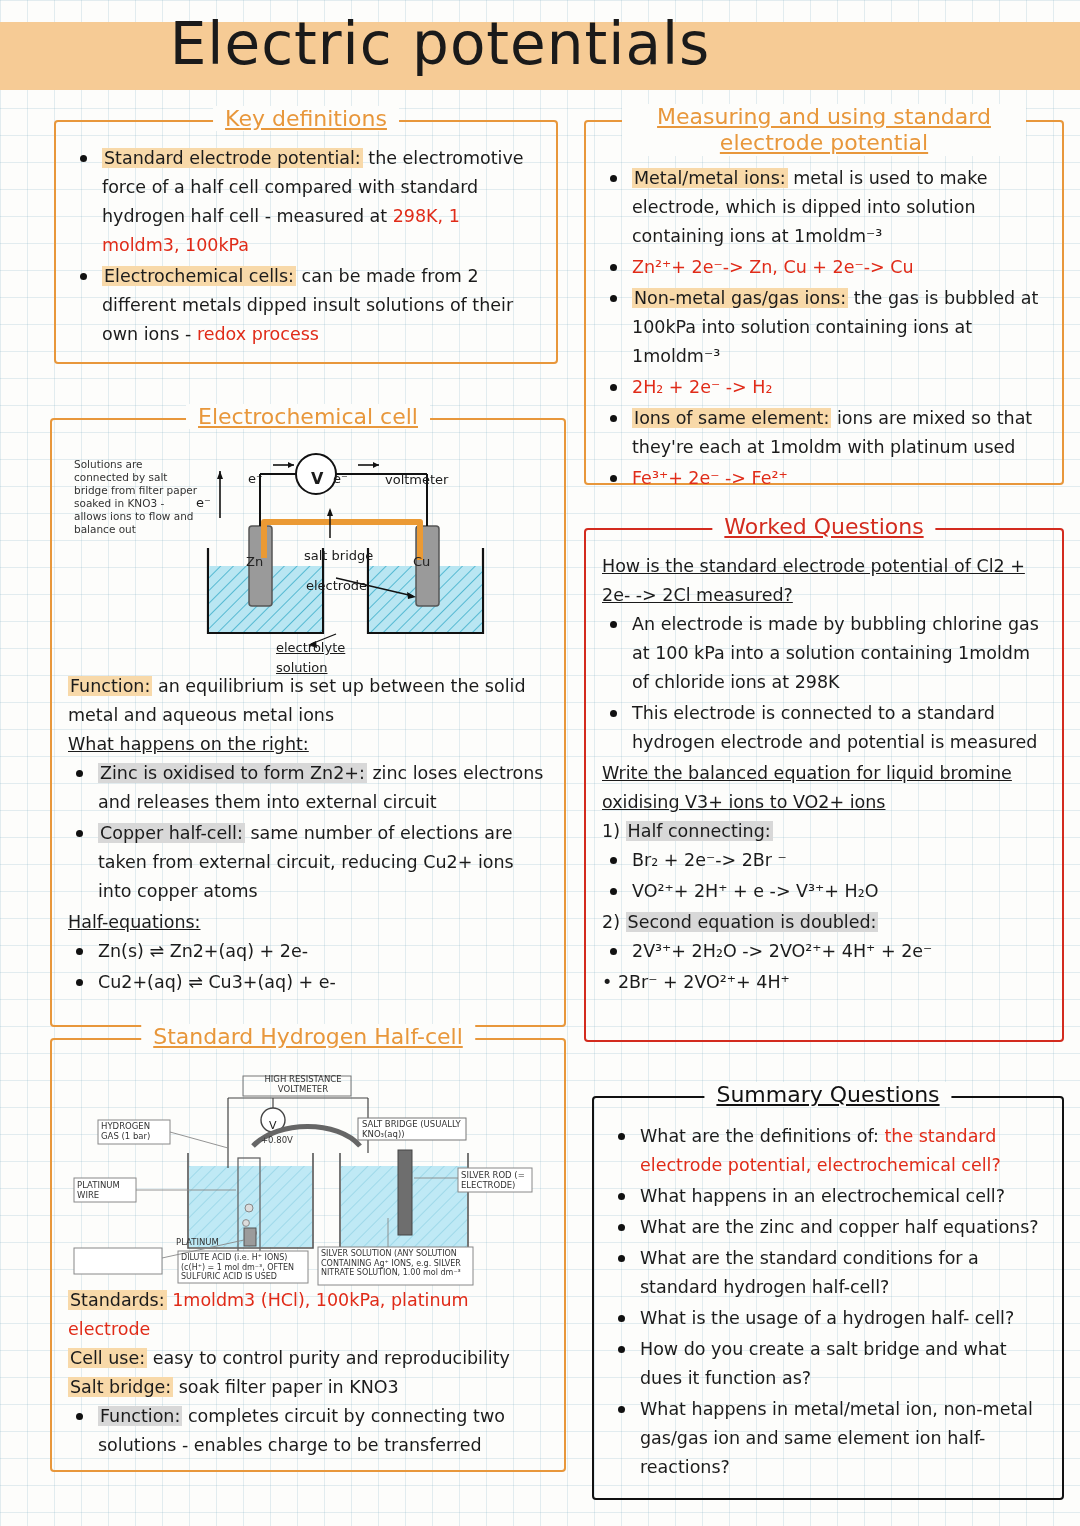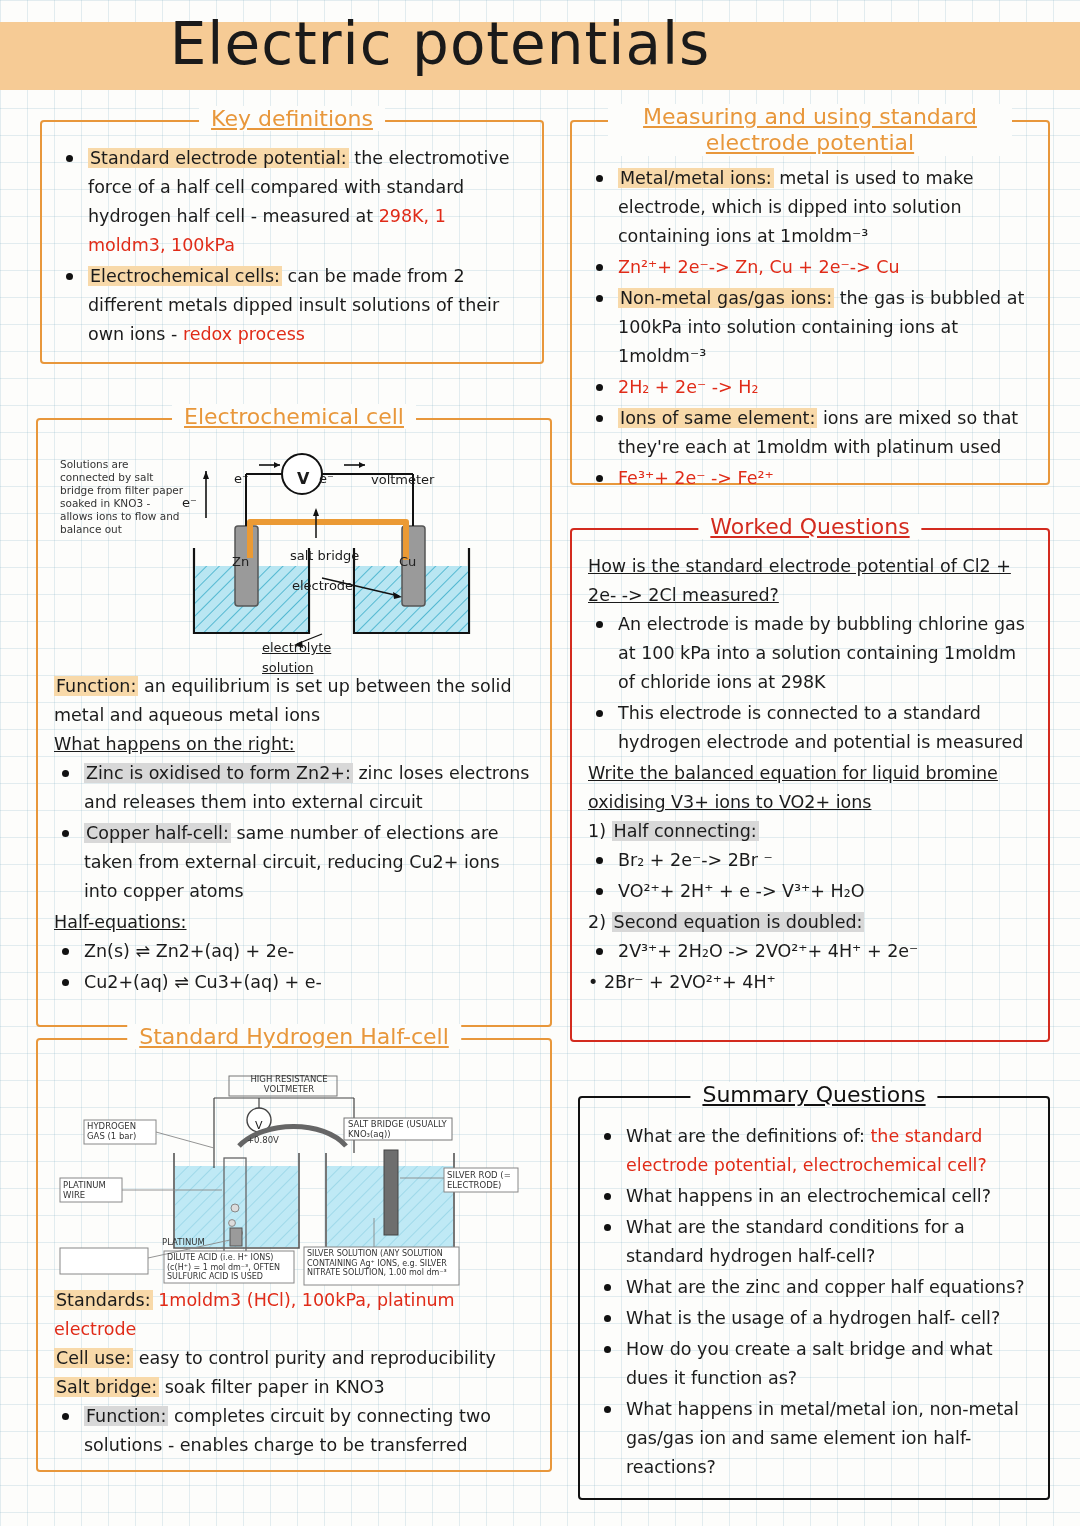--- a/index.html
+++ b/index.html
@@ -30,21 +30,21 @@
     position:absolute;left:0;top:12px;width:880px;
     text-align:center;
     font-size:58px;line-height:64px;
     color:#1a1a1a;
     font-family:"DejaVu Sans", sans-serif;
     font-weight:400;
     letter-spacing:1px;
   }
 
   
-  .box{position:absolute;border:2px solid #e8973b;border-radius:4px;background:transparent;}
+  .box{position:absolute;border:2px solid #e8973b;border-radius:4px;background:transparent;margin-left:14px;}
   .box.red{border-color:#d32b1e;}
   .box.black{border-color:#111;}
   .box-title{
     position:absolute;top:-16px;left:50%;transform:translateX(-50%);
     background:#fdfdfb;padding:0 12px;white-space:nowrap;
     font-size:22px;color:#e8973b;text-decoration:underline;
   }
   .box-title.red{color:#d32b1e;}
   .box-title.black{color:#111;}
   .box-title.two-line{top:-18px;text-align:center;line-height:26px;}
@@ -300,22 +300,22 @@
       <div class="plain">• 2Br⁻ + 2VO²⁺+ 4H⁺</div>
     </div>
   </div>
 
   <div class="box black" id="summary">
     <div class="box-title black">Summary Questions</div>
     <div class="content" style="padding-top:24px;">
       <ul>
         <li><span>What are the definitions of: </span><span class="red">the standard electrode potential, electrochemical cell?</span></li>
         <li><span>What happens in an electrochemical cell?</span></li>
+        <li><span>What are the zinc and copper half equations?</span></li>
         <li><span>What are the standard conditions for a standard hydrogen half-cell?</span></li>
-        <li><span>What are the zinc and copper half equations?</span></li>
         <li><span>What is the usage of a hydrogen half- cell?</span></li>
         <li><span>How do you create a salt bridge and what dues it function as?</span></li>
         <li><span>What happens in metal/metal ion, non-metal gas/gas ion and same element ion half-reactions?</span></li>
       </ul>
     </div>
   </div>
 
 </div>
 
 </body></html>

